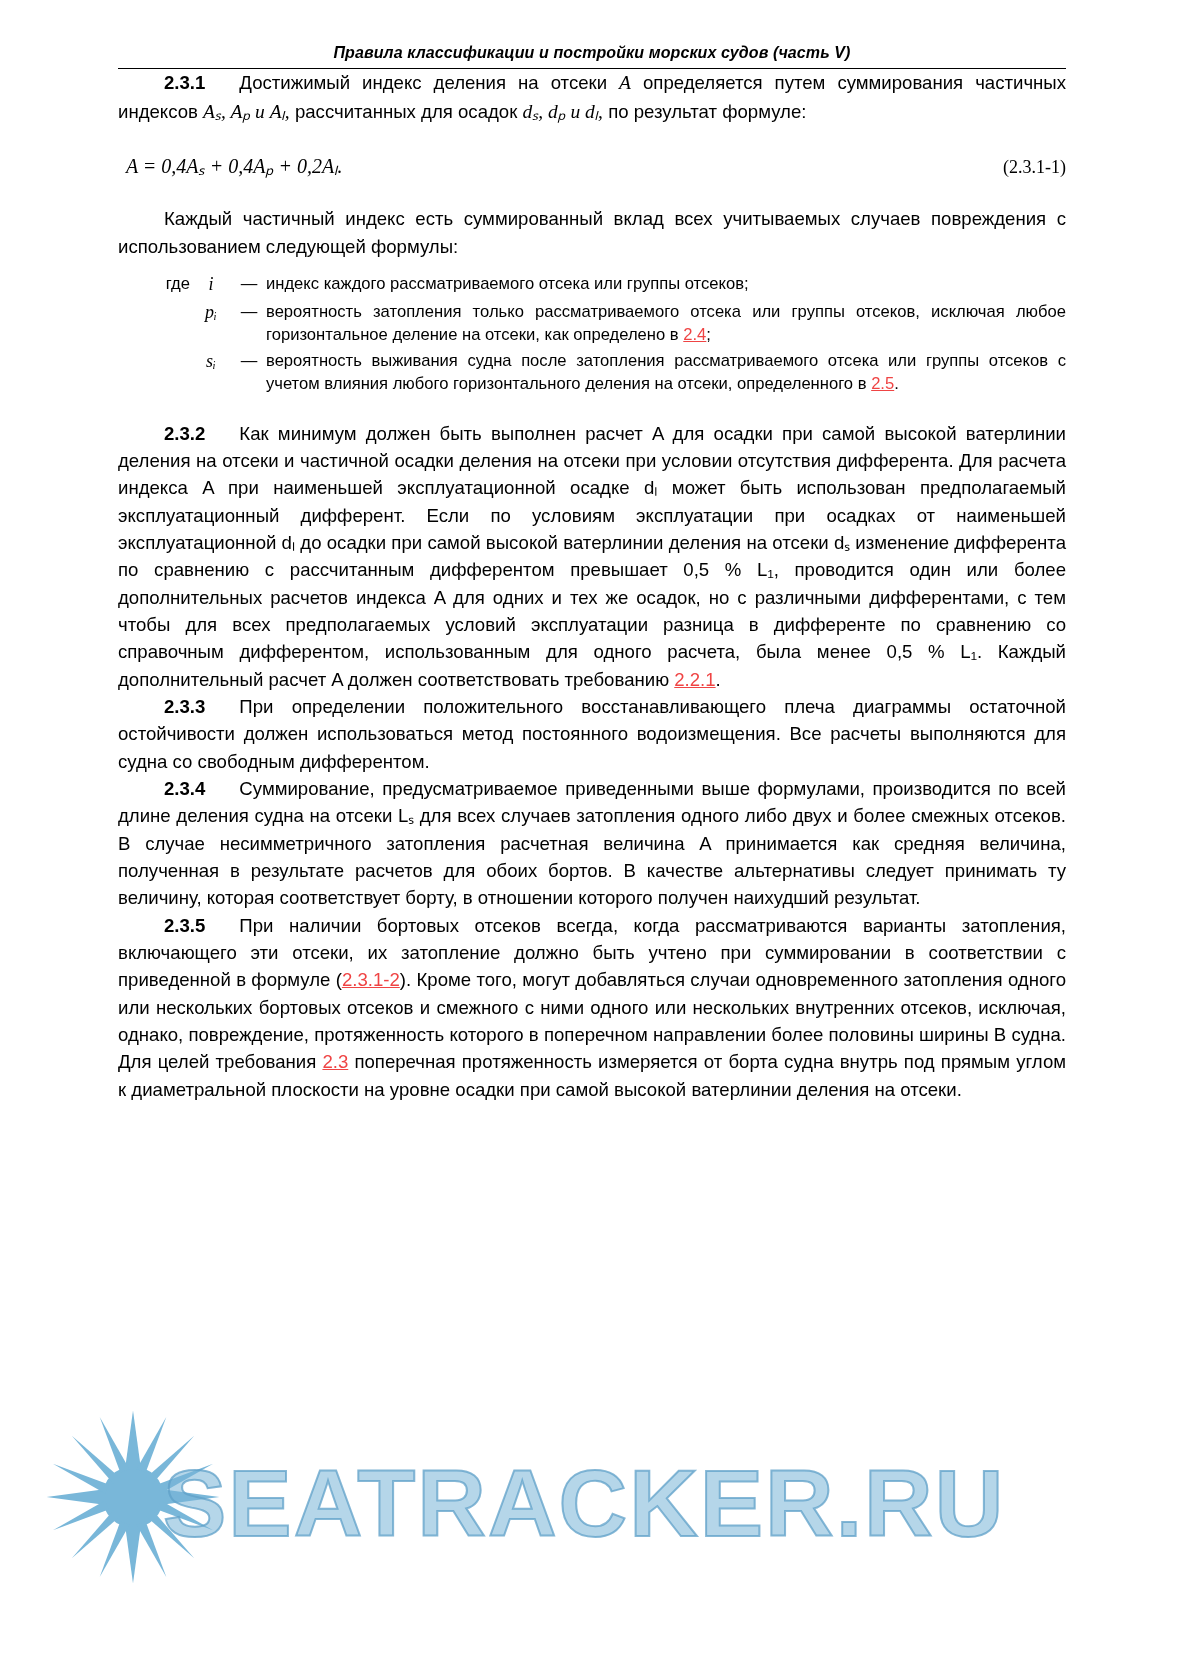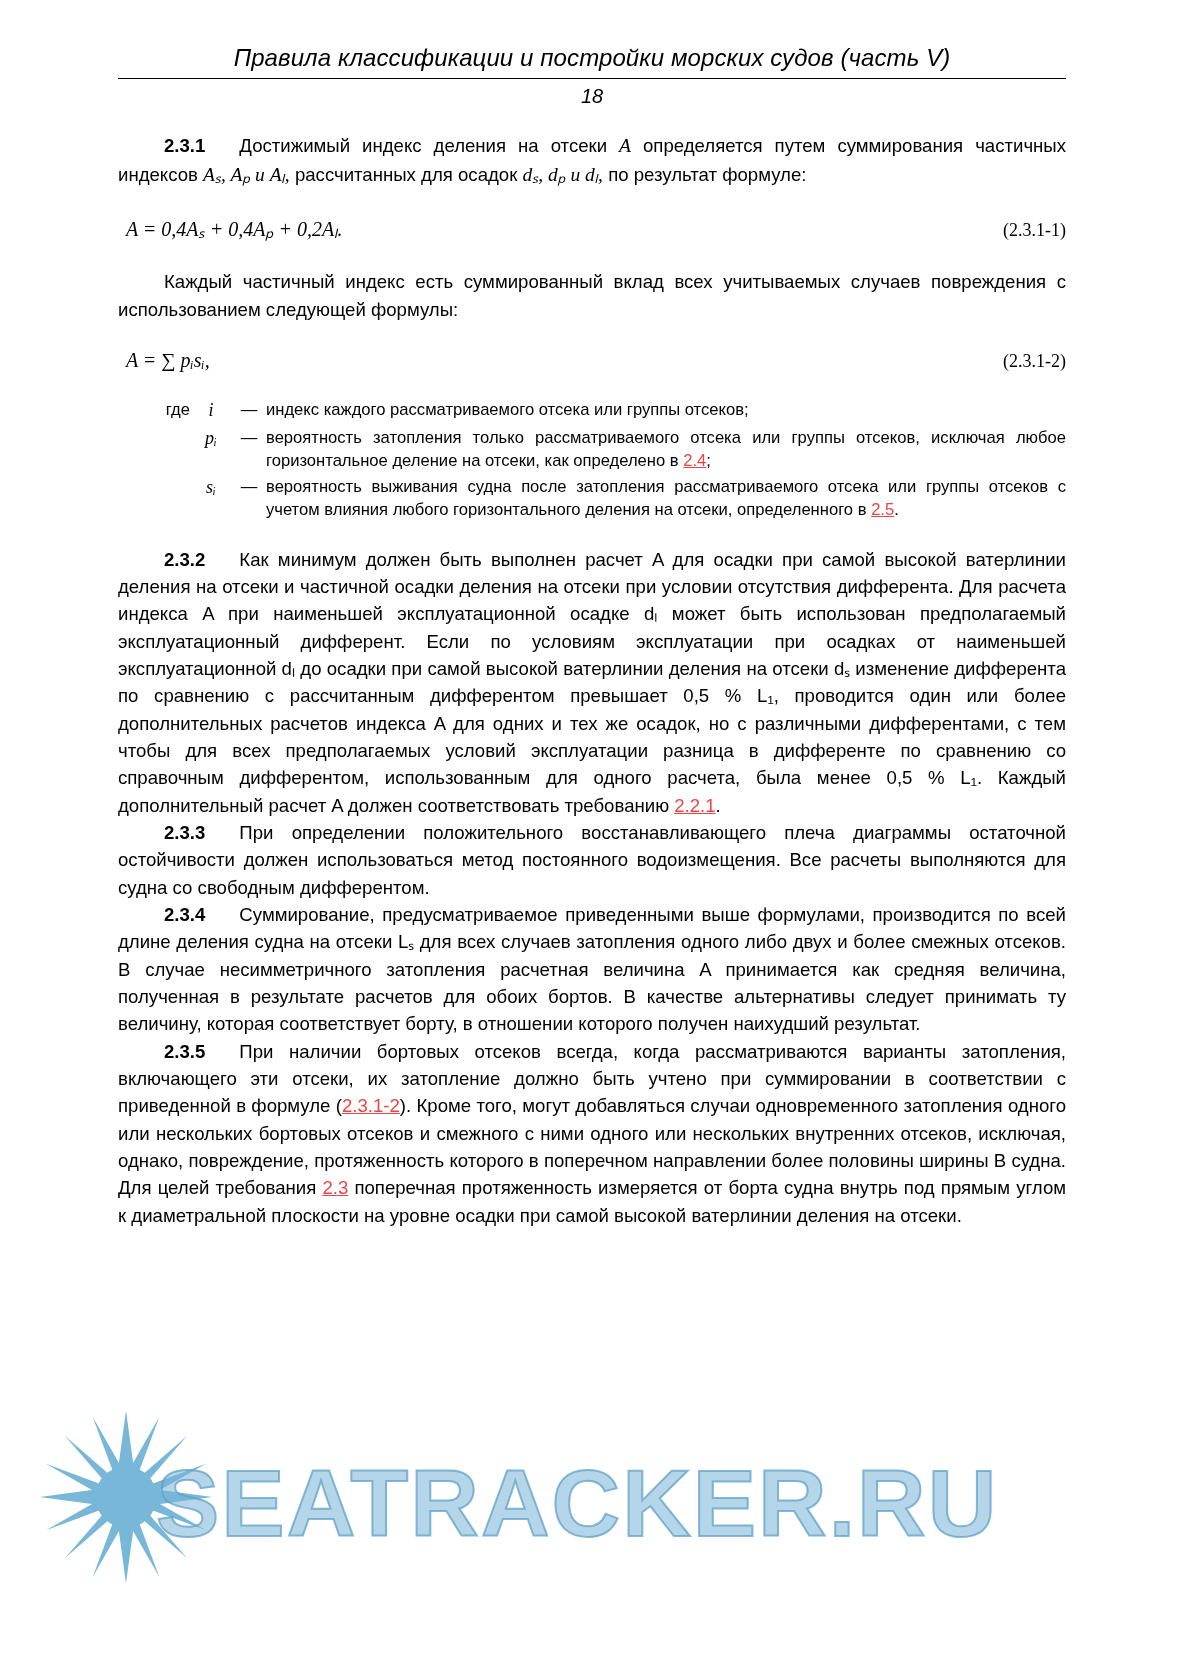--- a/index.html
+++ b/index.html
@@ -18,22 +18,22 @@
   .page {
     position: relative;
     width: 1184px;
     height: 1663px;
     box-sizing: border-box;
     padding: 44px 118px 0 118px;
   }
   .header {
     text-align: center;
     font-style: italic;
-    font-size: 24px;
-    font-weight: normal;
+    font-size: 16px;
+    font-weight: bold;
     letter-spacing: 0.1px;
     padding-bottom: 6px;
     border-bottom: 1.6px solid #000;
     margin-bottom: 0;
   }
   .pageno {
     text-align: center;
     font-style: italic;
     font-size: 20px;
     margin-top: 6px;
@@ -132,21 +132,21 @@
   .link {
     color: #ef4444;
     text-decoration: underline;
   }
   .body-block p.para {
     margin-bottom: 0;
   }
   
   .watermark {
     position: absolute;
-    left: 8px;
+    left: 15px;
     bottom: 36px;
     width: 1140px;
     height: 230px;
     pointer-events: none;
     z-index: 5;
   }
   .wm-text {
     position: absolute;
     left: 148px;
     top: 52px;
@@ -165,21 +165,20 @@
     width: 180px;
     height: 180px;
   }
 </style>
 </head>
 <body>
 
 <div class="page">
 
   <div class="header">Правила классификации и постройки морских судов (часть V)</div>
-  <div class="pageno">18</div>
 
 
   <p class="para first">
     <span class="ind"></span><span class="num">2.3.1</span><span class="gap"></span><span>Достижимый индекс деления на отсеки</span>
     <span class="mi">A</span>
     <span>определяется путем суммирования частичных индексов</span>
     <span class="mi">Aₛ, Aₚ и Aₗ,</span>
     <span>рассчитанных для осадок</span>
     <span class="mi">dₛ, dₚ и dₗ,</span>
     <span>по результат формуле:</span>
@@ -187,24 +186,20 @@
 
   <div class="formula-row">
     <div class="formula">A = 0,4Aₛ + 0,4Aₚ + 0,2Aₗ.</div>
     <div class="formula-num">(2.3.1-1)</div>
   </div>
 
   <p class="para">
     <span class="ind"></span><span>Каждый частичный индекс есть суммированный вклад всех учитываемых случаев повреждения с использованием следующей формулы:</span>
   </p>
 
-  <div class="formula-row">
-    <div class="formula">A = ∑ pᵢsᵢ,</div>
-    <div class="formula-num">(2.3.1-2)</div>
-  </div>
 
   <div class="defs">
     <div class="def-row">
       <div class="def-label">где</div>
       <div class="def-sym">i</div>
       <div class="def-dash">—</div>
       <div class="def-text">индекс каждого рассматриваемого отсека или группы отсеков;</div>
     </div>
     <div class="def-row">
       <div class="def-label"></div>

